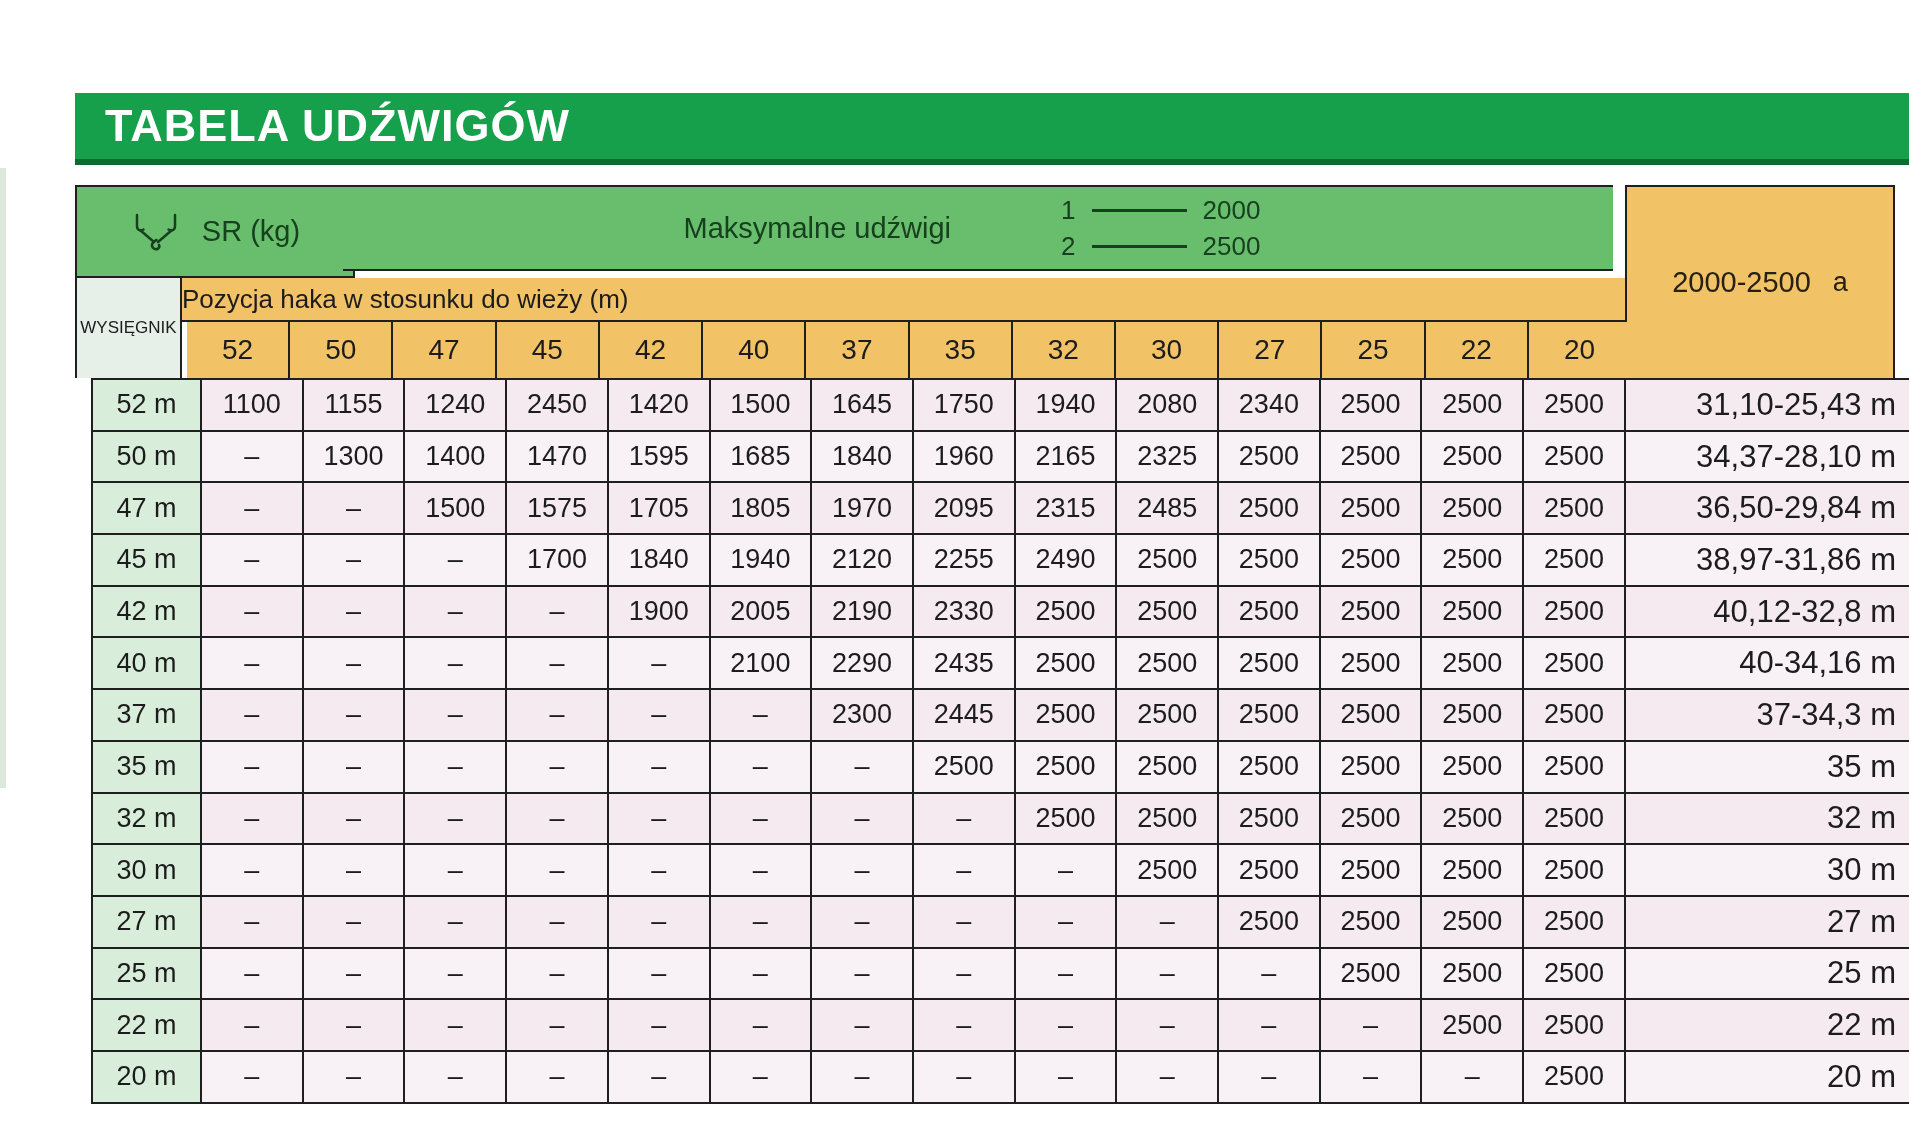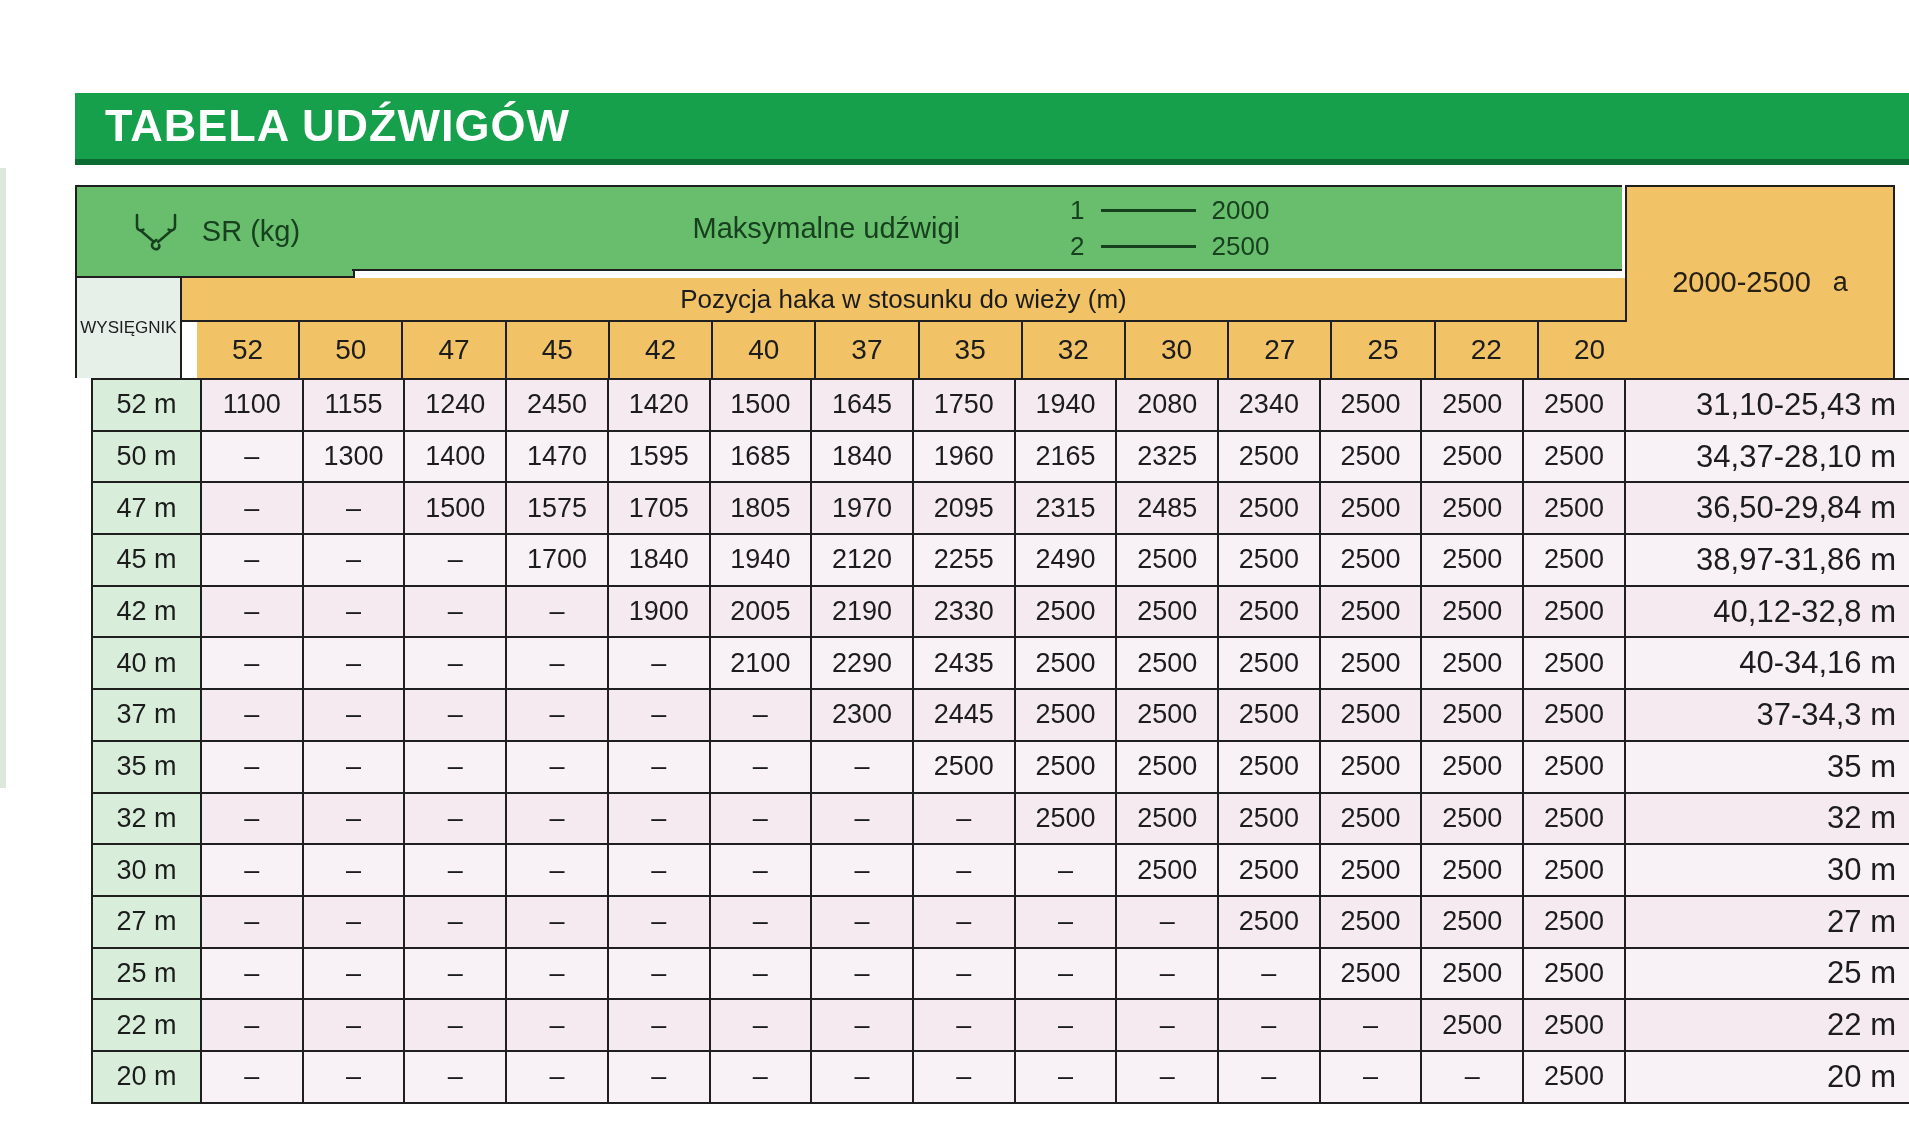--- a/index.html
+++ b/index.html
@@ -22,21 +22,21 @@
   .tbl { position:absolute; left:75px; top:185px; width:1820px; height:917px;border-radius:19px; }
   .cell { position:absolute; box-sizing:border-box; }
 
   .sr-cell {
     left:0; top:0; width:280px; height:93px; background:var(--header_green);
     border:2px solid var(--border);
     display:flex; align-items:center; justify-content:center; gap:20px;
     color:var(--green_text); font-size:29px;
   }
   .max-cell {
-    left:277px; top:0; width:1270px; height:86px; background:var(--header_green);
+    left:268px; top:0; width:1270px; height:86px; background:var(--header_green);
     border-top:2px solid var(--border); border-bottom:2px solid var(--border);
     display:flex; align-items:center; justify-content:center; gap:110px;
     color:var(--green_text);
   }
   .max-label { font-size:29px; }
   .legend { display:flex; flex-direction:column; gap:5px; font-size:26px; }
   .legend-row { display:flex; align-items:center; gap:16px; }
   .legend-line { width:95px; height:3px; background:var(--green_text); }
   .legend-val { min-width:70px; }
 
@@ -49,23 +49,23 @@
   .range-sub { font-size:27px; }
 
   .wys-cell {
     left:0; top:93px; width:107px; height:100px; background:var(--pale_green);
     border-left:2px solid var(--border); border-right:2px solid var(--border);
     display:flex; align-items:center; justify-content:center; font-size:17px;
   }
   .poz-band {
     left:107px; top:93px; width:1443px; height:44px; background:var(--orange);
     border-bottom:2px solid var(--border);
-    display:flex; align-items:center; justify-content:center; font-size:26px;
-  }
-  .num-row { left:122px; top:137px; width:1443px; height:56px; display:flex; }
+    display:flex; align-items:center; justify-content:flex-start; font-size:26px;
+  }
+  .num-row { left:112px; top:137px; width:1443px; height:56px; display:flex; }
   .num-cell {
     flex:1; background:var(--orange); border-right:2px solid var(--border);
     display:flex; align-items:center; justify-content:center; font-size:28px;
   }
   .num-cell:last-child { border-right:none; }
 
   table.cap { position:absolute; left:16px; top:193px; width:1820px; border-collapse:collapse; table-layout:fixed; }
   .cap th, .cap td {
     border:2px solid var(--border); height:49.7px; padding:0;
     text-align:center; font-size:27px; font-weight:normal; color:var(--dark_text);

